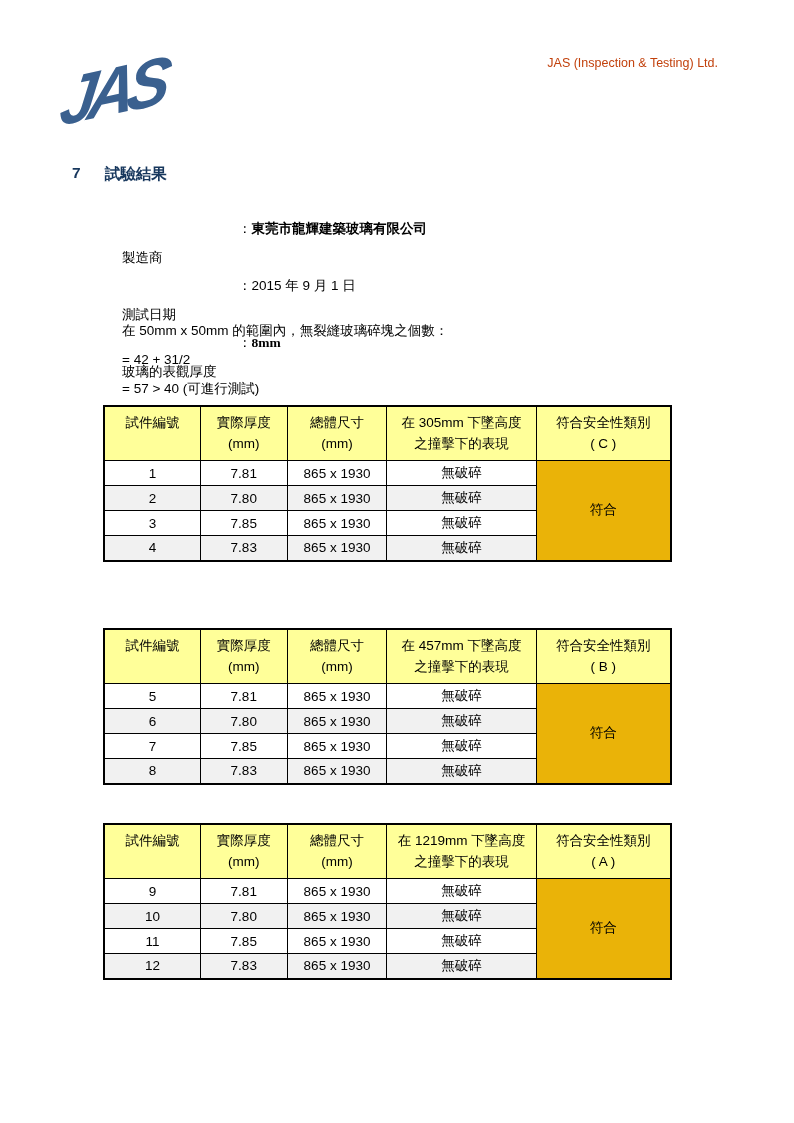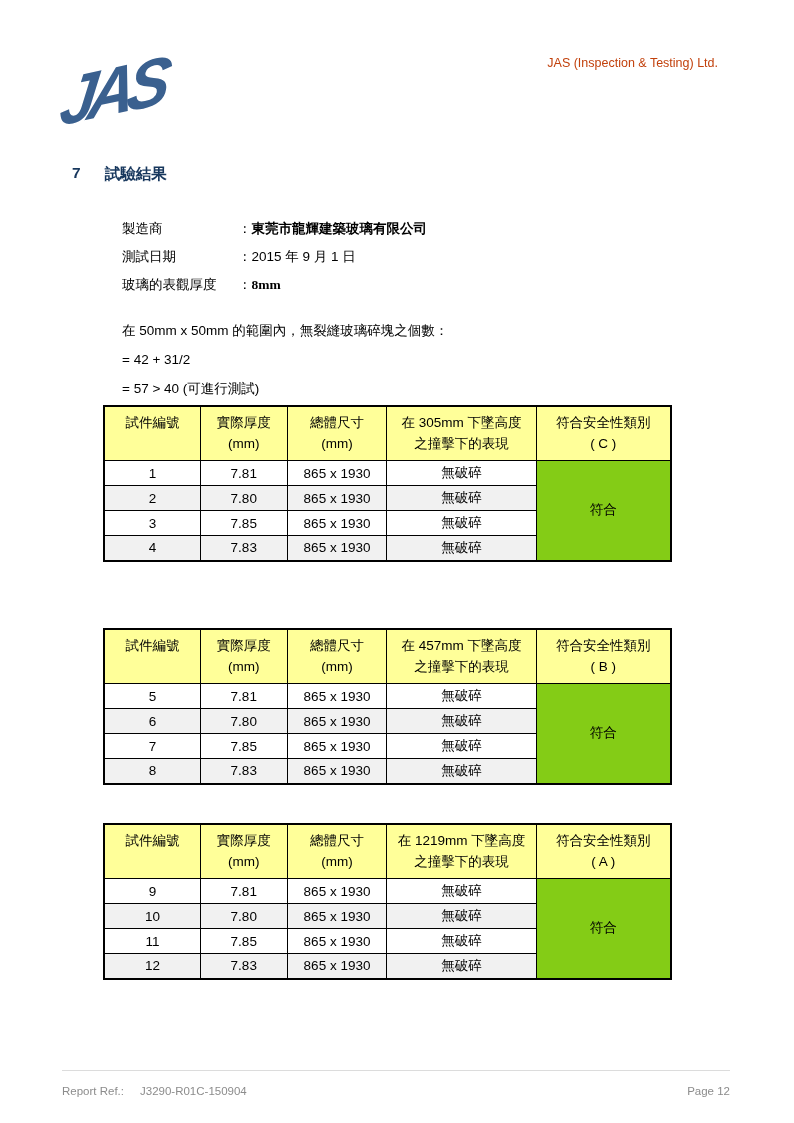--- a/index.html
+++ b/index.html
@@ -47,21 +47,21 @@
     display: flex;
     gap: 24px;
     font-size: 15.5px;
     font-weight: bold;
     color: #17375D;
   }
 
   
   .info { position: absolute; left: 122px; top: 215px; font-size: 13.5px; }
   .info-row { display: flex; line-height: 28px; }
-  .info-label { width: 116px; }
+  .info-label { width: 116px; margin-top: 29px; }
   .v-bold { font-weight: bold; font-family: Liberation Serif, serif; }
 
   
   .note { position: absolute; left: 122px; top: 316px; font-size: 13.5px; }
   .note-line { line-height: 29px; }
   .note-paren { }
 
   
   .rtable {
     position: absolute;
@@ -80,21 +80,21 @@
   .rtable th {
     background: #FFFF99;
     font-weight: normal;
     vertical-align: top;
     padding: 5px 2px 6px;
     line-height: 21px;
   }
   .thl { min-height: 21px; line-height: 21px; }
   .rtable td { height: 25px; padding: 1px 2px; background: #ffffff; }
   .rtable tbody tr:nth-child(even) td { background: #F1F1F1; }
-  .rtable td.conform { background: #84cc16; vertical-align: middle; }
+  .rtable td.conform { background: #eab308; vertical-align: middle; }
   .col-c1 { width: 17.0%; }
   .col-c2 { width: 15.3%; }
   .col-c3 { width: 17.6%; }
   .col-c4 { width: 26.3%; }
   .col-c5 { width: 23.8%; }
 
   
   .footer {
     position: absolute;
     left: 62px;
@@ -328,20 +328,14 @@
       </tr>
       <tr>
         <td>12</td>
         <td>7.83</td>
         <td>865 x 1930</td>
         <td>無破碎</td>
       </tr>
     </tbody>
   </table>
 
-  <div class="footer">
-    <div>
-      <span class="footer-ref-label">Report Ref.:</span><span>J3290-R01C-150904</span>
-    </div>
-    <div>Page 12</div>
-  </div>
 
 </div>
 
 </body></html>

